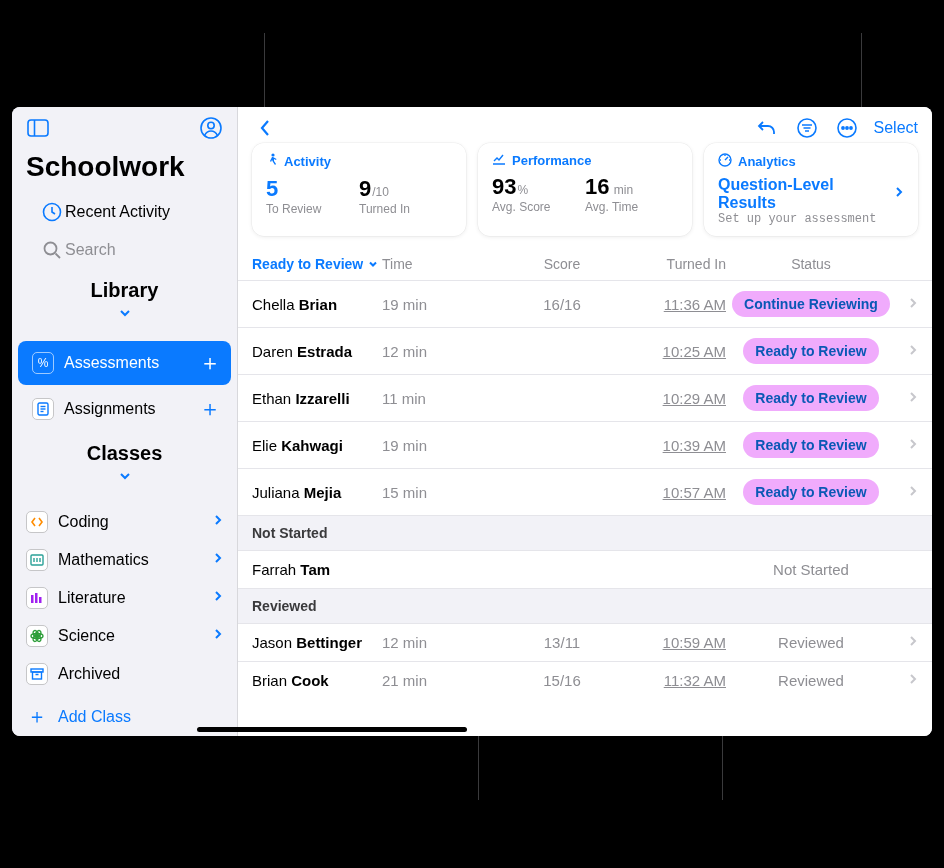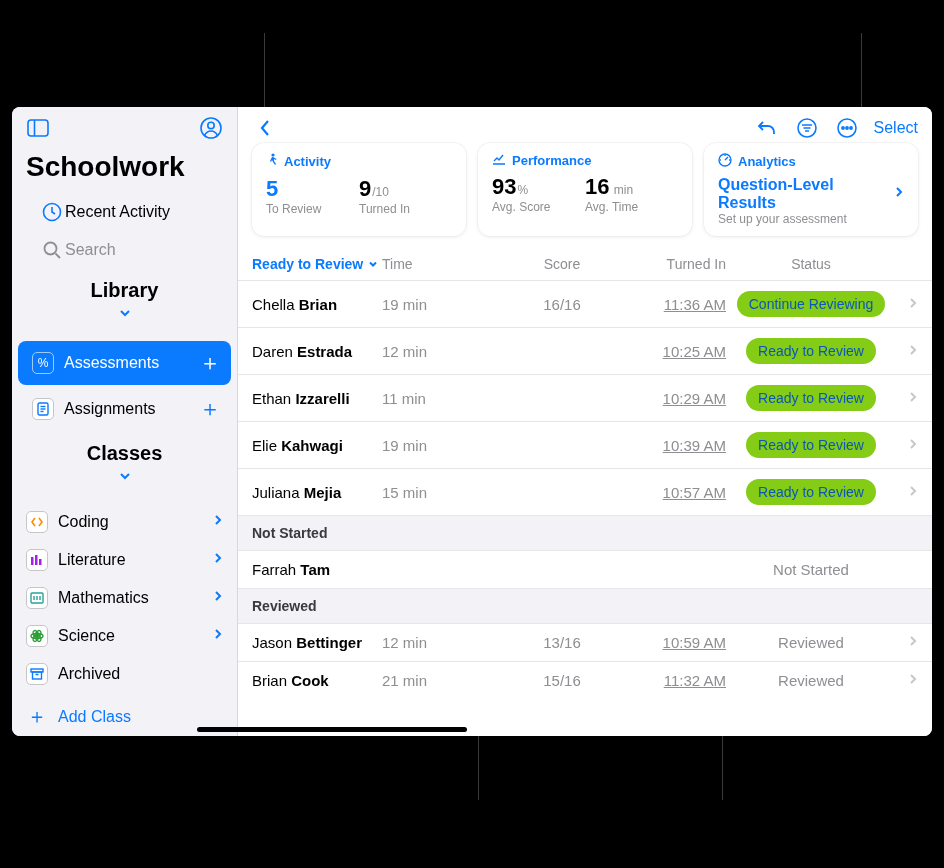--- a/index.html
+++ b/index.html
@@ -39,41 +39,41 @@
   .card { flex:1; background:#fff; border-radius:12px; box-shadow:0 1px 4px rgba(0,0,0,.08), 0 0 0 .5px rgba(0,0,0,.06); padding:10px 14px;}
   .card .chead { display:flex; align-items:center; gap:6px; color:#0a7aff; font-size:13px; font-weight:600; margin-bottom:6px;}
   .metrics { display:flex;}
   .metric { flex:1;}
   .metric .big { font-size:22px; font-weight:700;}
   .metric .big .sub { font-size:12px; font-weight:400; color:#8e8e93; margin-left:1px;}
   .metric .big.blue { color:#0a7aff;}
   .metric .lbl { font-size:12px; color:#8e8e93;}
   .card3 { position:relative;}
   .card3 .row1 { display:flex; align-items:center; justify-content:space-between; color:#0a7aff; font-weight:600; font-size:16px; margin-top:4px; cursor:pointer;}
-  .card3 .row2 { font-size:12px; color:#8e8e93;}
+  .card3 .row2 { font-size:12px; color:#8e8e93;font-family:Liberation Mono, monospace;}
   
   .tbl { flex:1; overflow:hidden;}
   .thead { display:flex; padding:10px 14px 8px; font-size:14px; color:#8e8e93;}
   .thead .c1 { flex:0 0 130px; color:#0a7aff; font-weight:600; display:flex; align-items:center; gap:4px; cursor:pointer;}
   .thead .c2 { flex:0 0 120px;}
   .thead .c3 { flex:0 0 120px; text-align:center;}
   .thead .c4 { flex:0 0 104px; text-align:right;}
   .thead .spacer{flex:1;}
   .thead .c5 { flex:0 0 170px; text-align:center;}
   .thead .c6 { flex:0 0 22px;}
   .row { display:flex; align-items:center; padding:10px 14px; font-size:15px; border-top:1px solid #e5e5ea; cursor:pointer;}
   .row .c1 { flex:0 0 130px;}
   .row .c1 b{font-weight:600;}
   .row .c2 { flex:0 0 120px; color:#8e8e93;}
   .row .c3 { flex:0 0 120px; text-align:center; color:#8e8e93;}
   .row .c4 { flex:0 0 104px; text-align:right; color:#8e8e93;text-decoration:underline;}
   .row .spacer{flex:1;}
   .row .c5 { flex:0 0 170px; text-align:center;}
   .row .c6 { flex:0 0 22px; text-align:right; color:#c7c7cc;}
-  .pill { display:inline-block; background:#84cc16; color:#0a58b5; padding:5px 12px; border-radius:14px; font-size:14px; font-weight:400;}
+  .pill { display:inline-block; background:#f0abfc; color:#0a58b5; padding:5px 12px; border-radius:14px; font-size:14px; font-weight:700;}
   .plain-status { color:#8e8e93;}
   .grp { background:#f2f2f7; padding:9px 14px; font-size:14px; font-weight:600; color:#3a3a3c; border-top:1px solid #e5e5ea;}
   
   .anno { position:absolute; background:#3a3a3c;}
   .home-ind { position:absolute; background:#000; border-radius:3px;}
 </style>
 </head>
 <body>
 
 <div class="anno" style="left:264px; top:33px; width:1px; height:219px;"></div>
@@ -169,46 +169,46 @@
         <span>Coding</span>
       </div>
       <span class="chev">
         <svg width="10" height="14" viewBox="0 0 10 14" fill="none" stroke="currentColor" stroke-width="2">
             <path d="M3 3l4 4-4 4"></path>
           </svg>
       </span>
     </div>
     <div class="class-item">
       <div class="left">
-        <span class="sq" style="color:#a020f0">
-          <svg width="14" height="12" viewBox="0 0 14 12" fill="currentColor">
-              <rect x="1" y="3" width="2.5" height="8"></rect>
-              <rect x="5" y="1" width="2.5" height="10"></rect>
-              <rect x="9" y="5" width="2.5" height="6"></rect>
-            </svg>
-        </span>
-        <span>Literature</span>
-      </div>
-      <span class="chev">
-        <svg width="10" height="14" viewBox="0 0 10 14" fill="none" stroke="currentColor" stroke-width="2">
-            <path d="M3 3l4 4-4 4"></path>
-          </svg>
-      </span>
-    </div>
-    <div class="class-item">
-      <div class="left">
         <span class="sq" style="color:#2aa198">
           <svg width="14" height="12" viewBox="0 0 14 12" fill="none" stroke="currentColor" stroke-width="1.4">
               <rect x="1" y="1" width="12" height="10" rx="1"></rect>
               <line x1="4" y1="4" x2="4" y2="8"></line>
               <line x1="7" y1="4" x2="7" y2="8"></line>
               <line x1="10" y1="4" x2="10" y2="8"></line>
             </svg>
         </span>
         <span>Mathematics</span>
+      </div>
+      <span class="chev">
+        <svg width="10" height="14" viewBox="0 0 10 14" fill="none" stroke="currentColor" stroke-width="2">
+            <path d="M3 3l4 4-4 4"></path>
+          </svg>
+      </span>
+    </div>
+    <div class="class-item">
+      <div class="left">
+        <span class="sq" style="color:#a020f0">
+          <svg width="14" height="12" viewBox="0 0 14 12" fill="currentColor">
+              <rect x="1" y="3" width="2.5" height="8"></rect>
+              <rect x="5" y="1" width="2.5" height="10"></rect>
+              <rect x="9" y="5" width="2.5" height="6"></rect>
+            </svg>
+        </span>
+        <span>Literature</span>
       </div>
       <span class="chev">
         <svg width="10" height="14" viewBox="0 0 10 14" fill="none" stroke="currentColor" stroke-width="2">
             <path d="M3 3l4 4-4 4"></path>
           </svg>
       </span>
     </div>
     <div class="class-item">
       <div class="left">
         <span class="sq" style="color:#2e9e3a">
@@ -433,21 +433,21 @@
             <div class="c5"><span class="plain-status">Not Started</span></div>
             <div class="c6"></div>
           </div>
         </div>
 
       <div class="grp">Reviewed</div>
       <div id="rows-reviewed">
           <div class="row">
             <div class="c1">Jason <b>Bettinger</b></div>
             <div class="c2">12 min</div>
-            <div class="c3">13/16</div>
+            <div class="c3">13/11</div>
             <div class="c4">10:59 AM</div>
             <div class="spacer"></div>
             <div class="c5"><span class="plain-status">Reviewed</span></div>
             <div class="c6"><svg width="10" height="14" viewBox="0 0 10 14" fill="none" stroke="currentColor" stroke-width="2">
                 <path d="M3 3l4 4-4 4"></path>
               </svg></div>
           </div>
           <div class="row">
             <div class="c1">Brian <b>Cook</b></div>
             <div class="c2">21 min</div>

